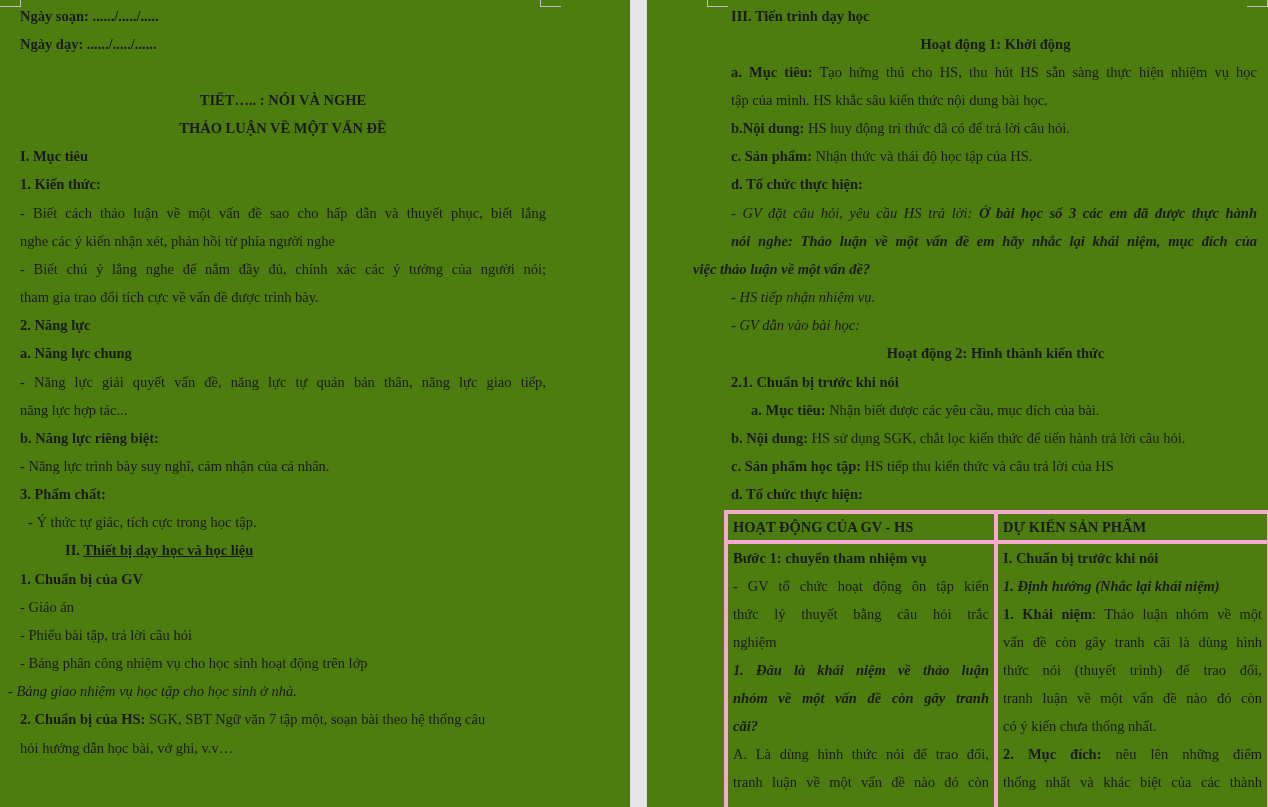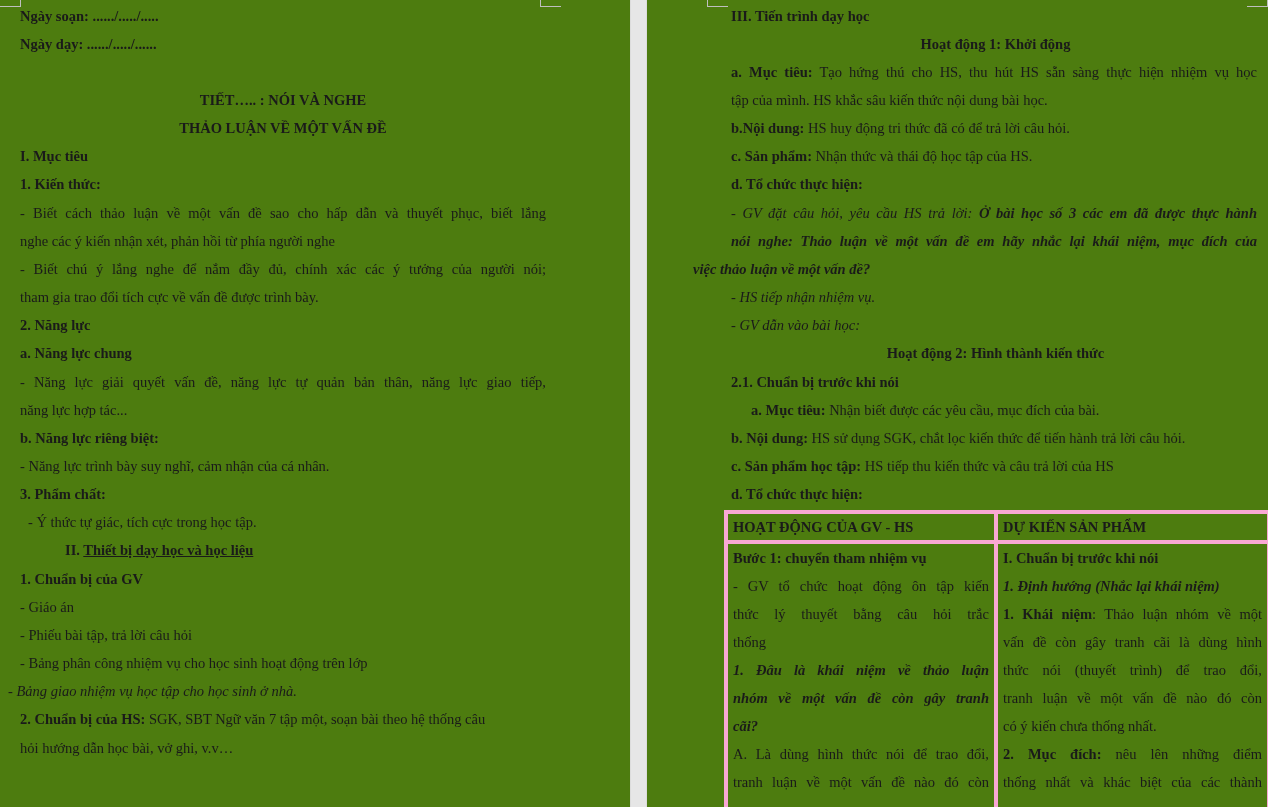--- a/index.html
+++ b/index.html
@@ -116,21 +116,21 @@
   <tbody>
       <tr>
     <td class="h b">HOẠT ĐỘNG CỦA GV - HS</td>
     <td class="h b">DỰ KIẾN SẢN PHẨM</td>
   </tr>
   <tr style="height:270px;">
     <td>
       <span class="cell-line b">Bước 1: chuyển tham nhiệm vụ</span>
       <span class="cell-line" style="text-align:justify;text-align-last:justify;">- GV tổ chức hoạt động ôn tập kiến</span>
       <span class="cell-line" style="text-align:justify;text-align-last:justify;">thức lý thuyết bằng câu hỏi trắc</span>
-      <span class="cell-line">thống</span>
+      <span class="cell-line">nghiệm</span>
       <span class="cell-line bi" style="text-align:justify;text-align-last:justify;">1. Đâu là khái niệm về thảo luận</span>
       <span class="cell-line bi" style="text-align:justify;text-align-last:justify;">nhóm về một vấn đề còn gây tranh</span>
       <span class="cell-line bi">cãi?</span>
       <span class="cell-line" style="text-align:justify;text-align-last:justify;">A. Là dùng hình thức nói để trao đổi,</span>
       <span class="cell-line" style="text-align:justify;text-align-last:justify;">tranh luận về một vấn đề nào đó còn</span>
     </td>
     <td>
       <span class="cell-line b">I. Chuẩn bị trước khi nói</span>
       <span class="cell-line bi">1. Định hướng (Nhắc lại khái niệm)</span>
       <span class="cell-line" style="text-align:justify;text-align-last:justify;"><span class="b">1. Khái niệm</span><span>: Thảo luận nhóm về một</span></span>

